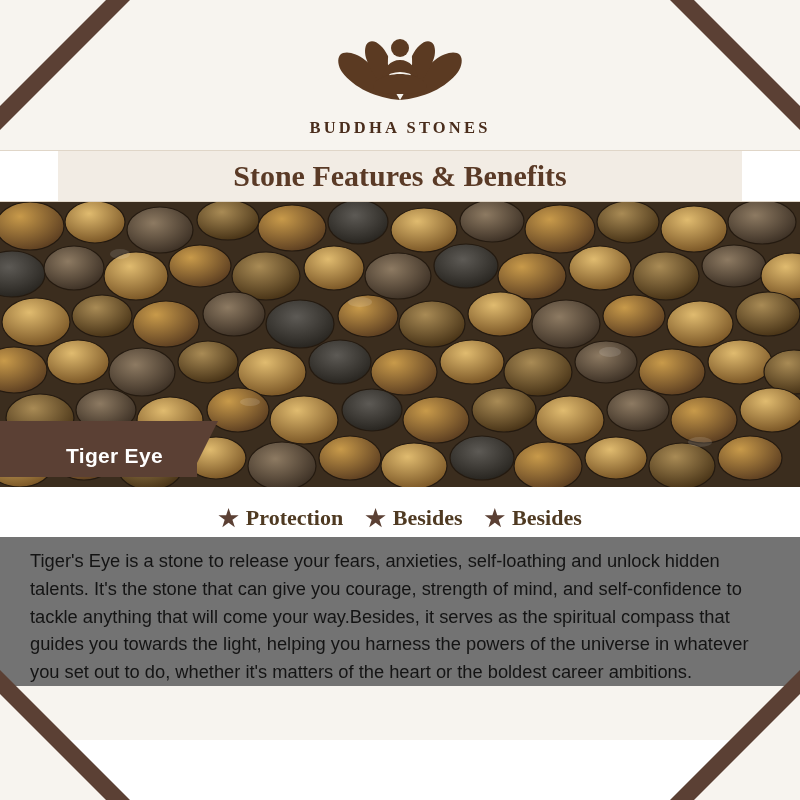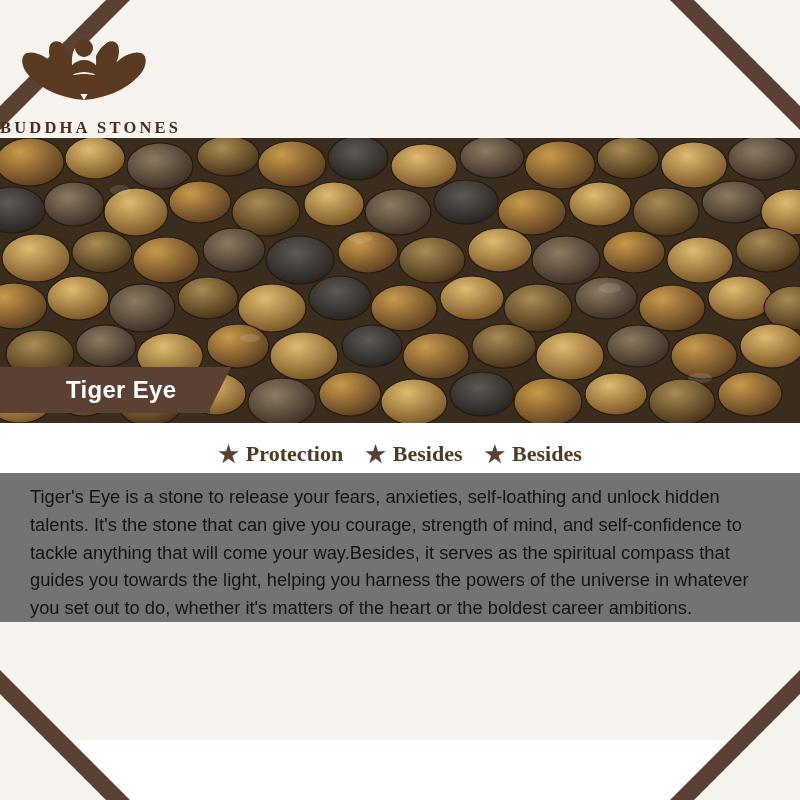--- a/index.html
+++ b/index.html
@@ -40,21 +40,21 @@
   .corner-inner.bl { bottom: 0; left: 0;  clip-path: polygon(0 100%, 100% 100%, 0 0); }
   .corner-inner.br { bottom: 0; right: 0; clip-path: polygon(100% 100%, 0 100%, 100% 0); }
 
   
   .logo-block {
     position: relative;
     z-index: 7;
     padding-top: 22px;
     display: flex;
     flex-direction: column;
-    align-items: flex-start;
+    align-items: center;
   }
   .logo-mark { width: 168px; height: 92px; display: block; }
   .brand-name {
     margin-top: 4px;
     font-size: 16.5px;
     letter-spacing: 3.2px;
     color: #4a2d1c;
     font-family: "Liberation Serif", serif;
     font-weight: 700;
   }
@@ -98,23 +98,23 @@
     overflow: hidden;
     z-index: 3;
   }
   .hero-canvas { display: block; width: 100%; height: 100%; }
 
   .stone-label {
     position: absolute;
     left: 0; bottom: 10px;
     background: #5b4034;
     color: #ffffff;
-    font-size: 24px;
+    font-size: 21px;
     font-weight: 700;
-    padding: 9px 34px 9px 66px;
+    padding: 23px 34px 9px 66px;
     letter-spacing: .3px;
     z-index: 4;
   }
   .stone-label::after {
     content: "";
     position: absolute;
     top: 0; right: -21px;
     border-top: 42px solid #5b4034;
     border-right: 21px solid transparent;
   }
@@ -194,20 +194,23 @@
       <g fill="#5b3a22">
 
         <circle cx="84" cy="26" r="9"></circle>
         <path d="M84 38 C74 38 68 46 66 56 C72 52 78 50 84 50 C90 50 96 52 102 56 C100 46 94 38 84 38 Z"></path>
         <path d="M62 58 C68 54 76 52 84 52 C92 52 100 54 106 58 C110 60 112 64 110 67 C107 71 98 72 84 72 C70 72 61 71 58 67 C56 64 58 60 62 58 Z"></path>
       </g>
     </svg>
     <div class="brand-name">BUDDHA STONES</div>
   </div>
 
+  <div class="title-bar">
+    <div class="title-text">Stone Features &amp; Benefits</div>
+  </div>
 
   <div class="hero">
     <svg class="hero-canvas" viewBox="0 0 800 285" preserveAspectRatio="none">
       <defs>
         <radialGradient id="g1" cx="35%" cy="30%" r="75%">
           <stop offset="0%" stop-color="#c89a4a"></stop>
           <stop offset="100%" stop-color="#5b3d20"></stop>
         </radialGradient>
         <radialGradient id="g2" cx="40%" cy="35%" r="70%">
           <stop offset="0%" stop-color="#8d7a62"></stop>

